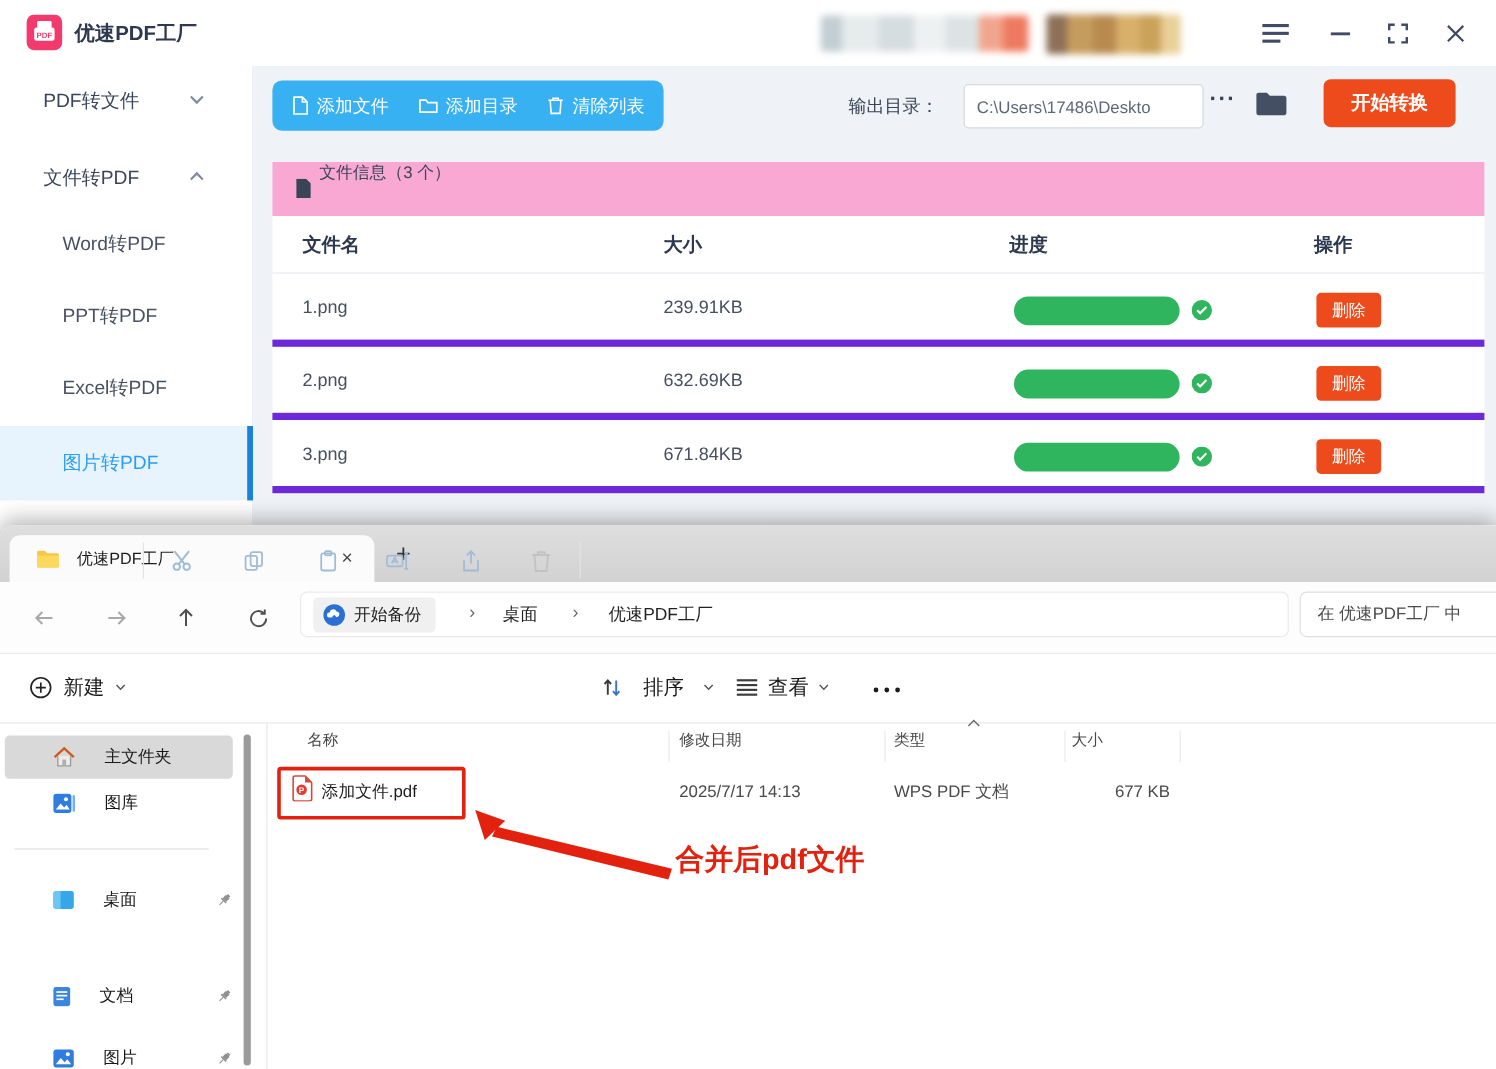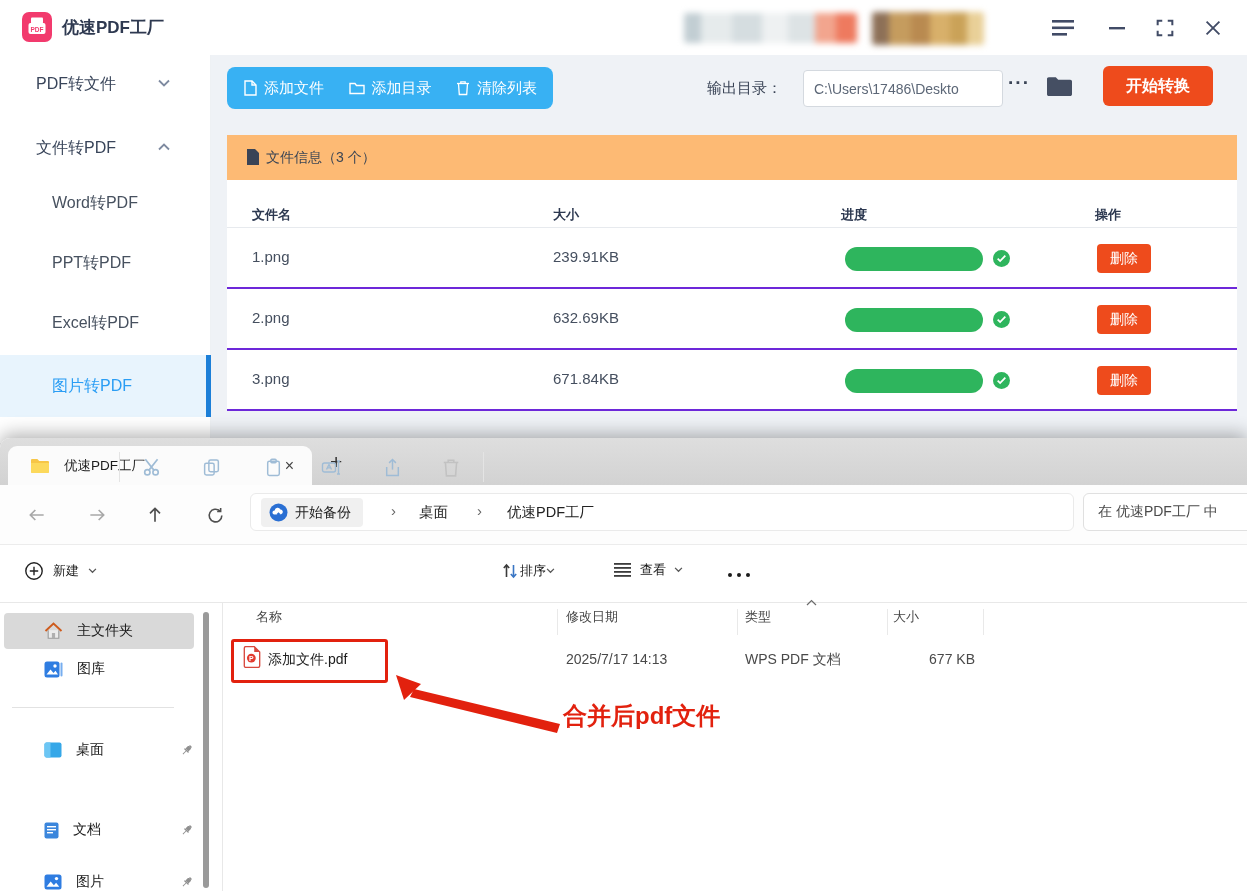--- a/index.html
+++ b/index.html
@@ -24,25 +24,25 @@
   .bluebar{left:227px;top:67px;width:326px;height:42px;border-radius:8px;background:#38b1f3;
            display:flex;align-items:center;padding:0 16px;box-sizing:border-box;justify-content:space-between;}
   .bluebtn{display:flex;align-items:center;gap:7px;color:#fff;font-size:15px;cursor:pointer;white-space:nowrap;}
   .outlabel{font-size:15px;color:#3a4456;}
   .pathinput{left:803px;top:70px;width:200px;height:37px;box-sizing:border-box;border:1px solid #d4d9df;
              border-radius:4px;background:#fff;font-size:14px;color:#5c6777;padding:0 10px;
              font-family:"Liberation Sans",sans-serif;outline:none;}
   .startbtn{left:1103px;top:66px;width:110px;height:40px;border-radius:6px;background:#ee4b1c;color:#fff;
             font-size:16px;font-weight:600;display:flex;align-items:center;justify-content:center;cursor:pointer;}
   .panel{left:227px;top:135px;width:1010px;height:276px;background:#fff;}
-  .band{left:0;top:0;width:1010px;height:45px;background:#fdba74;display:flex;align-items:center;}
+  .band{left:0;top:0;width:1010px;height:45px;background:#f9a8d4;display:flex;}
   .band .t{margin-left:39px;font-size:14px;color:#3a4554;}
   .thead{left:0;top:45px;width:1010px;height:48px;border-bottom:1px solid #e7eaee;box-sizing:border-box;}
-  .thead span{position:absolute;top:26px;font-size:13px;font-weight:700;color:#2c3850;}
-  .trow{left:0;width:1010px;height:61px;border-bottom:2px solid #6d28d9;box-sizing:border-box;}
+  .thead span{position:absolute;top:14px;font-size:16px;font-weight:700;color:#2c3850;}
+  .trow{left:0;width:1010px;height:61px;border-bottom:6px solid #6d28d9;box-sizing:border-box;}
   .trow .cell{position:absolute;top:20px;font-size:15px;color:#454f5f;}
   .pill{position:absolute;left:618px;top:19px;width:138px;height:24px;border-radius:12px;background:#2eb55d;}
   .delbtn{position:absolute;left:870px;top:16px;width:54px;height:29px;border-radius:4px;background:#ee4b1c;
           color:#fff;font-size:14px;display:flex;align-items:center;justify-content:center;cursor:pointer;}
   
   .expwin{left:0;top:438px;width:1247px;height:453px;background:#fff;border-top-left-radius:10px;
           box-shadow:0 -4px 18px rgba(0,0,0,.30);}
   .tabstrip{left:0;top:0;width:1247px;height:47px;background:linear-gradient(#dedede,#d2d2d2);
             border-top-left-radius:10px;}
   .tab{left:8px;top:8px;width:304px;height:39px;background:#fbfbfb;border-radius:9px 9px 0 0;
@@ -52,26 +52,26 @@
   .navbtn{width:30px;height:30px;display:flex;align-items:center;justify-content:center;cursor:pointer;}
   .addrbar{left:250px;top:55px;width:824px;height:38px;background:#fff;border:1px solid #eaeaea;border-radius:6px;box-sizing:border-box;}
   .chip{left:10px;top:4px;height:29px;background:#f0f0f0;border-radius:4px;display:flex;align-items:center;
         padding:0 12px 0 8px;cursor:pointer;}
   .chip .t{margin-left:7px;font-size:14px;color:#1f1f1f;}
   .crumb{position:absolute;top:9px;font-size:14.5px;color:#222;cursor:pointer;white-space:nowrap;}
   .csep{position:absolute;top:8px;font-size:15px;color:#666;}
   .searchbox{left:1083px;top:55px;width:200px;height:38px;background:#fff;border:1px solid #e0e0e0;border-radius:6px;
              box-sizing:border-box;font-size:14px;color:#4a4a4a;padding:0 14px;font-family:"Liberation Sans",sans-serif;outline:none;}
   .cmdbar{left:0;top:107px;width:1247px;height:58px;background:#fff;border-bottom:1px solid #e8e8e8;box-sizing:border-box;}
-  .cmdtxt{font-size:13px;color:#191919;}
+  .cmdtxt{font-size:17px;color:#191919;}
   .vsep{position:absolute;top:14px;width:1px;height:30px;background:#e4e4e4;}
   .iconbtn{position:absolute;top:17px;width:24px;height:24px;display:flex;align-items:center;justify-content:center;cursor:pointer;}
   .expside-item{position:absolute;left:4px;width:190px;height:36px;border-radius:4px;display:flex;align-items:center;cursor:pointer;}
   .expside-item.sel{background:#d9d9d9;}
-  .expside-item .t{margin-left:14px;font-size:14px;color:#191919;}
+  .expside-item .t{margin-left:24px;font-size:14px;color:#191919;}
   .pin{position:absolute;left:176px;}
   .colhead{position:absolute;top:170px;font-size:13px;color:#464646;cursor:pointer;}
   .colsep{position:absolute;top:171px;width:1px;height:26px;background:#e9e9e9;}
   .fcell{position:absolute;top:213px;font-size:14px;color:#494949;white-space:nowrap;}
   .redbox{left:231px;top:201px;width:157px;height:44px;border:3px solid #e2210e;border-radius:3px;box-sizing:border-box;}
   .redlabel{left:563px;top:262px;font-size:24px;font-weight:600;color:#e2210e;white-space:nowrap;}
   svg{display:block;}
 </style>
 </head>
 <body>
@@ -356,21 +356,21 @@
     </svg>
   </div>
   <div class="iconbtn" style="left:439px;">
     <svg width="18" height="19" viewBox="0 0 16 17" fill="none" stroke="#c2c2c2" stroke-width="1.4">
       <path d="M1.5 4h13"></path>
         <path d="M5.5 4V2h5v2"></path>
         <path d="M3 4l.9 12h8.2L13 4"></path>
     </svg>
   </div>
   <div class="vsep" style="left:483px;"></div>
-  <div class="abs" style="left:500px;top:123px;display:flex;align-items:center;gap:0;cursor:pointer;">
+  <div class="abs" style="left:500px;top:123px;display:flex;align-items:center;gap:16px;cursor:pointer;">
     <span>
       <svg width="20" height="20" viewBox="0 0 20 20" fill="none">
         <path d="M6.5 16V4.5M3.8 7L6.5 4l2.7 3" stroke="#3b3b3b" stroke-width="1.6"></path>
         <path d="M13.5 4v11.5M10.8 13l2.7 3 2.7-3" stroke="#3a76c4" stroke-width="1.6"></path>
       </svg>
     </span>
     <span class="cmdtxt">排序</span>
     <span>
       <svg width="9" height="6" viewBox="0 0 10 7" fill="none" stroke="#555" stroke-width="1.4">
           <path d="M1 1l4 4 4-4"></path>

